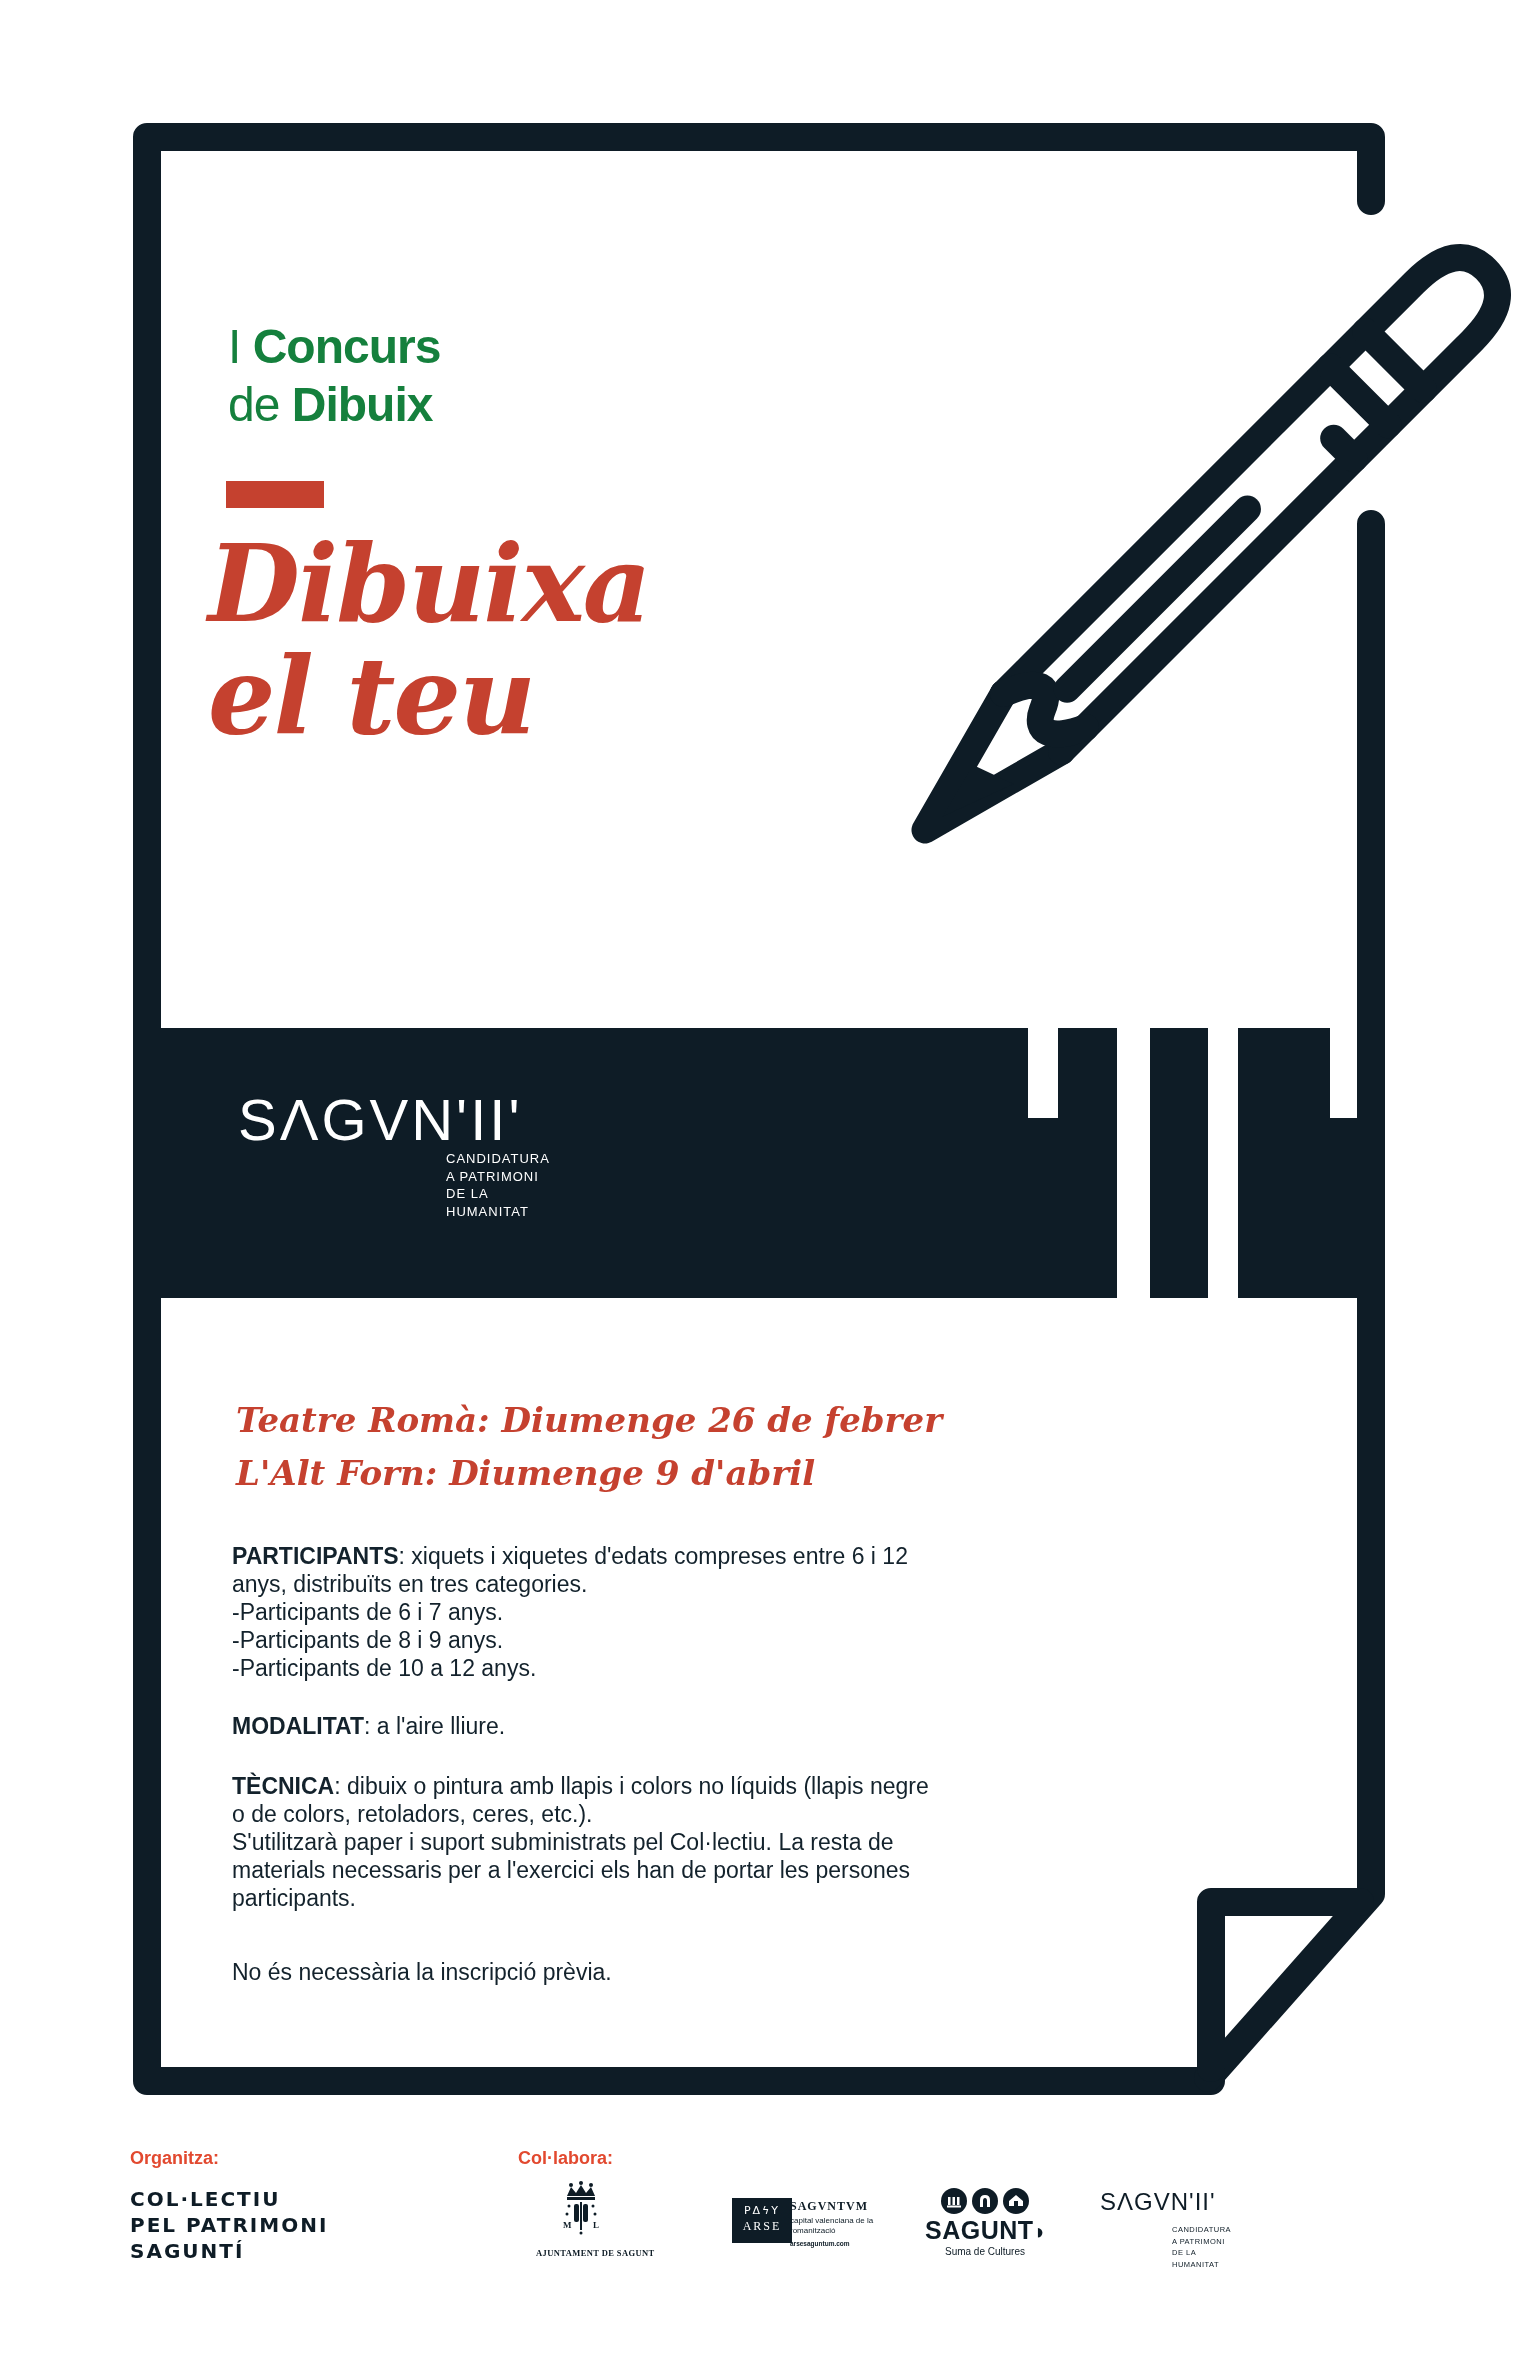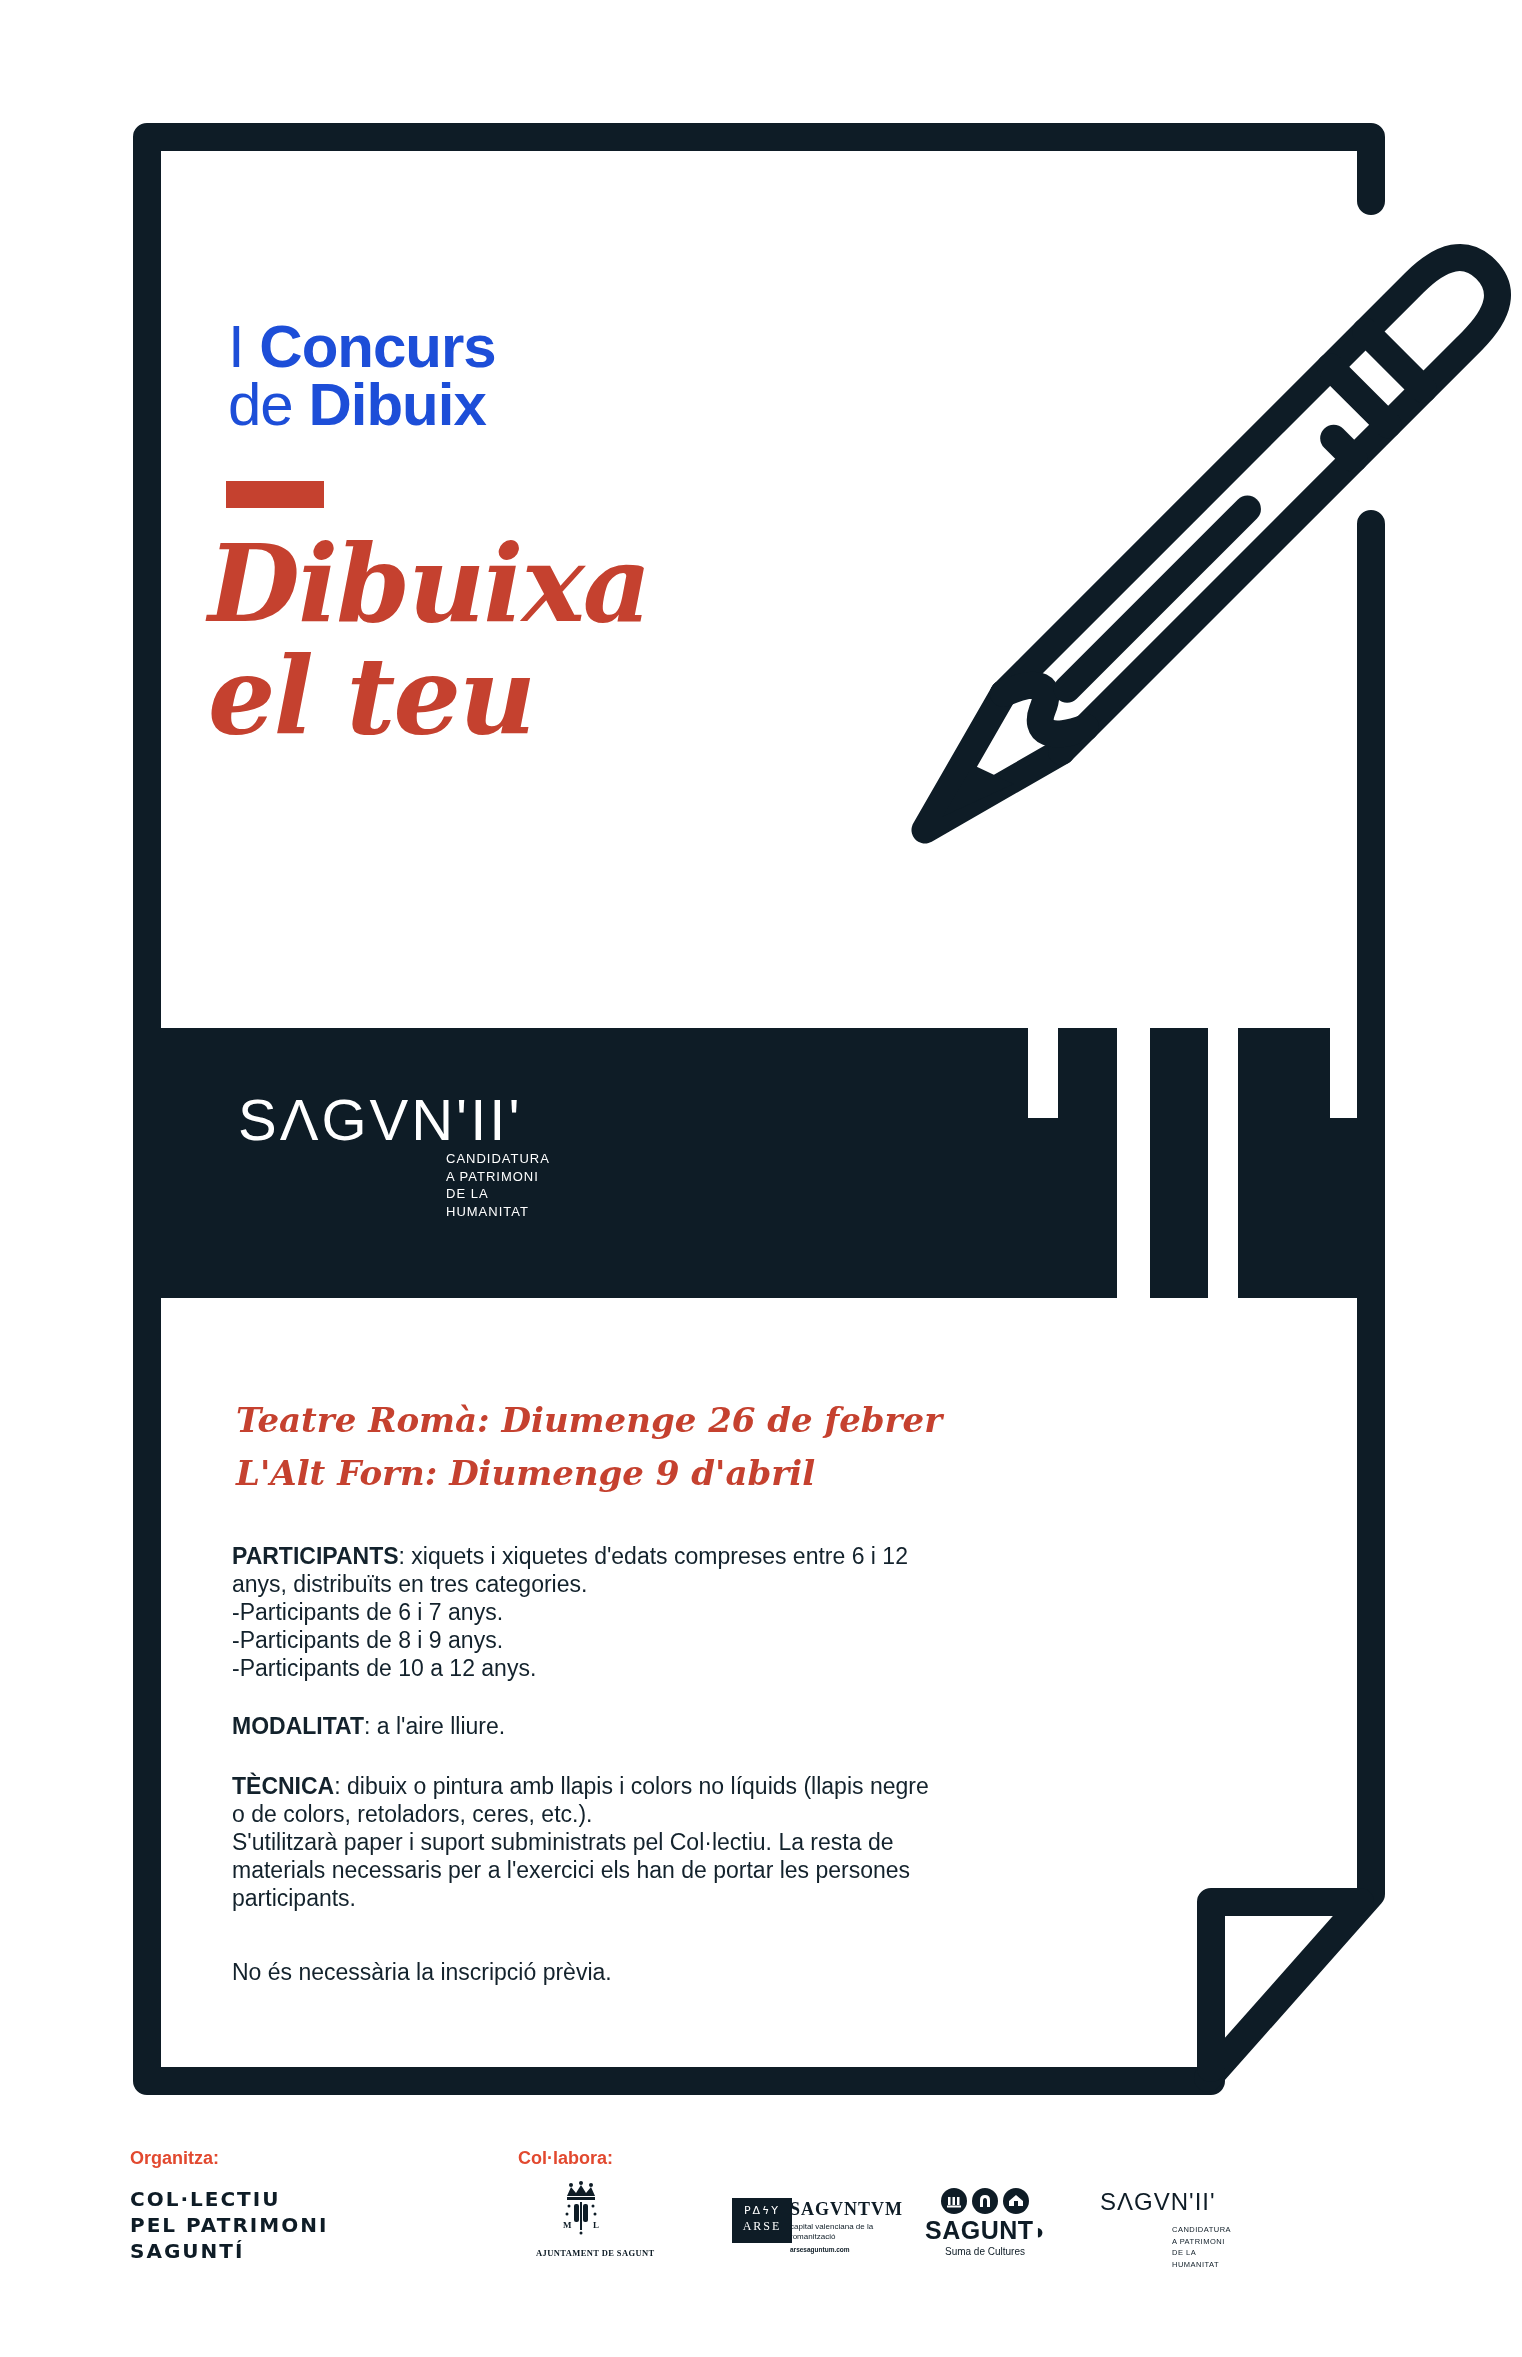--- a/index.html
+++ b/index.html
@@ -12,21 +12,21 @@
   .band{background:#0e1c26;position:absolute;}
   .band-main{left:161px;top:1028px;width:956px;height:270px;}
   .band-bar-a{left:1150px;top:1028px;width:58px;height:270px;}
   .band-bar-b{left:1238px;top:1028px;width:147px;height:270px;}
   .band-notch{background:#ffffff;position:absolute;}
   .band-notch-1{left:1028px;top:1028px;width:30px;height:90px;}
   .band-notch-2{left:1330px;top:1028px;width:27px;height:90px;}
   
   .linework{position:absolute;left:0;top:0;z-index:5;pointer-events:none;}
   
-  .header{left:228px;top:318px;font-size:60px;line-height:58px;letter-spacing:-1px;color:#1d4ed8;}
+  .header{left:228px;top:318px;font-size:48px;line-height:58px;letter-spacing:-1px;color:#15803d;}
   .header .lt{font-weight:400;}
   .header b{font-weight:700;}
   .red-bar{left:226px;top:481px;width:98px;height:27px;background:#c5412f;}
   .big-title{
     left:208px;top:528px;font-family:"DejaVu Serif", serif;font-style:italic;font-weight:700;
     font-size:106px;line-height:112px;color:#c5412f;letter-spacing:-2px;
   }
   
   .band-logo{
     left:238px;top:1086px;color:#ffffff;font-size:58px;font-weight:400;letter-spacing:3px;z-index:6;
@@ -60,21 +60,21 @@
   .ajuntament .coat{display:block;margin:0 auto;}
   .ajuntament .name{font-family:"Liberation Serif", serif;font-weight:700;font-size:8.5px;letter-spacing:0.4px;margin-top:4px;white-space:nowrap;}
   .arse{left:732px;top:2198px;}
   .arse-box{
     position:absolute;left:0;top:0;width:60px;height:45px;background:#0e1c26;color:#fff;
     text-align:center;
   }
   .arse-glyphs{font-family:"DejaVu Sans", sans-serif;font-size:11px;letter-spacing:2px;margin-top:6px;}
   .arse-name{font-family:"Liberation Serif", serif;font-size:12px;letter-spacing:2px;margin-top:2px;}
   .arse-right{position:absolute;left:58px;top:1px;width:130px;color:#0e1c26;}
-  .arse-title{font-family:"Liberation Serif", serif;font-weight:700;font-size:18px;letter-spacing:1px;}
+  .arse-title{font-family:"Liberation Serif", serif;font-weight:700;font-size:12px;letter-spacing:1px;}
   .arse-sub{font-size:8px;line-height:9.5px;white-space:pre-line;margin-top:2px;}
   .arse-url{font-size:6.5px;font-weight:700;margin-top:5px;}
   .suma{left:925px;top:2188px;width:120px;text-align:center;color:#0e1c26;}
   .suma-icons{display:flex;justify-content:center;gap:5px;}
   .suma-name{font-size:25px;font-weight:700;letter-spacing:0.5px;margin-top:2px;white-space:nowrap;}
   .suma-name .disc{font-size:22px;}
   .suma-tag{font-size:10px;margin-top:1px;}
   .sagvnt-footer{left:1100px;top:2188px;color:#0e1c26;}
   .sagvnt-footer .logo{font-size:24px;letter-spacing:1px;}
   .sagvnt-footer .cand{font-size:7.5px;line-height:11.5px;letter-spacing:0.5px;white-space:pre-line;margin:8px 0 0 72px;}

